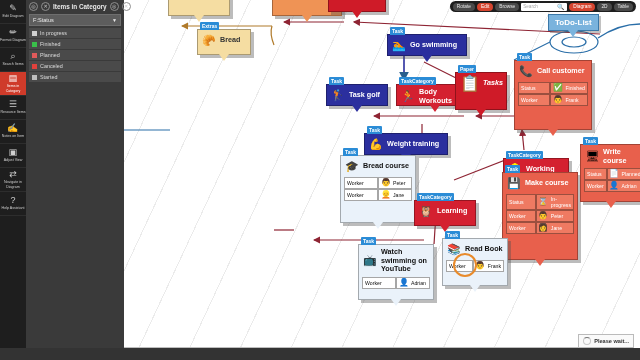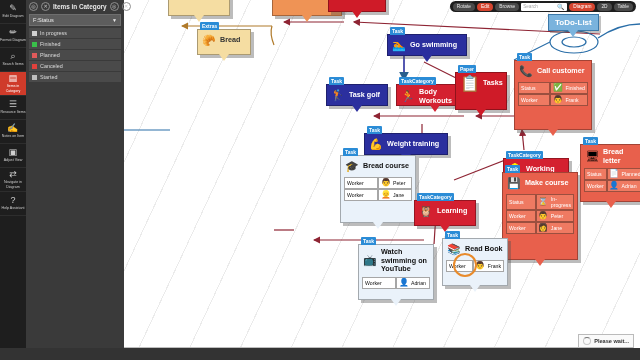--- a/index.html
+++ b/index.html
@@ -51,21 +51,21 @@
 
   .sand{background:#f5dda2;}
   .sand .ttl{color:#333;}
   .sand .tab{background:#2b8cd6;}
   .sand .tail{border-top:7px solid #f5dda2;}
 
   .orange{background:#ef9355;}
   .orange .tail{border-top:7px solid #ef9355;}
 
   .crimson{background:#cf1b28;}
-  .crimson .ttl{color:#fff;}
+  .crimson .ttl{color:#fff;font-style:italic;}
   .crimson .tail{border-top:7px solid #cf1b28;}
 
   
   .props{display:grid;grid-template-columns:1fr 1fr;gap:0;padding:0 3px 3px 3px;}
   .props .cell{display:flex;align-items:center;gap:2px;border:1px solid rgba(0,0,0,.35);
     padding:1px 2px;min-height:12px;box-sizing:border-box;}
   .props .k{font-size:5.2px;line-height:6px;}
   .props .v{font-size:5.2px;line-height:6px;}
   .props .pico{font-size:8px;line-height:8px;}
   .salmon .props .cell,.red .props .cell{background:#ef7a62;color:#fff;}
@@ -295,21 +295,21 @@
           <span class="v">Jane</span>
         </div>
       </div>
       <div class="tail"></div>
     </div>
 
     <div class="node salmon" style="left:456px;top:144px;width:62px;height:58px;">
       <div class="tab">Task</div>
       <div class="hdr">
         <div class="ico">🖥</div>
-        <div class="ttl">Bread letter</div>
+        <div class="ttl">Write course</div>
       </div>
       <div class="props">
         <div class="cell">
           <span class="k">Status</span>
         </div>
         <div class="cell">
           <span class="pico">📄</span>
           <span class="v">Planned</span>
         </div>
         <div class="cell">

